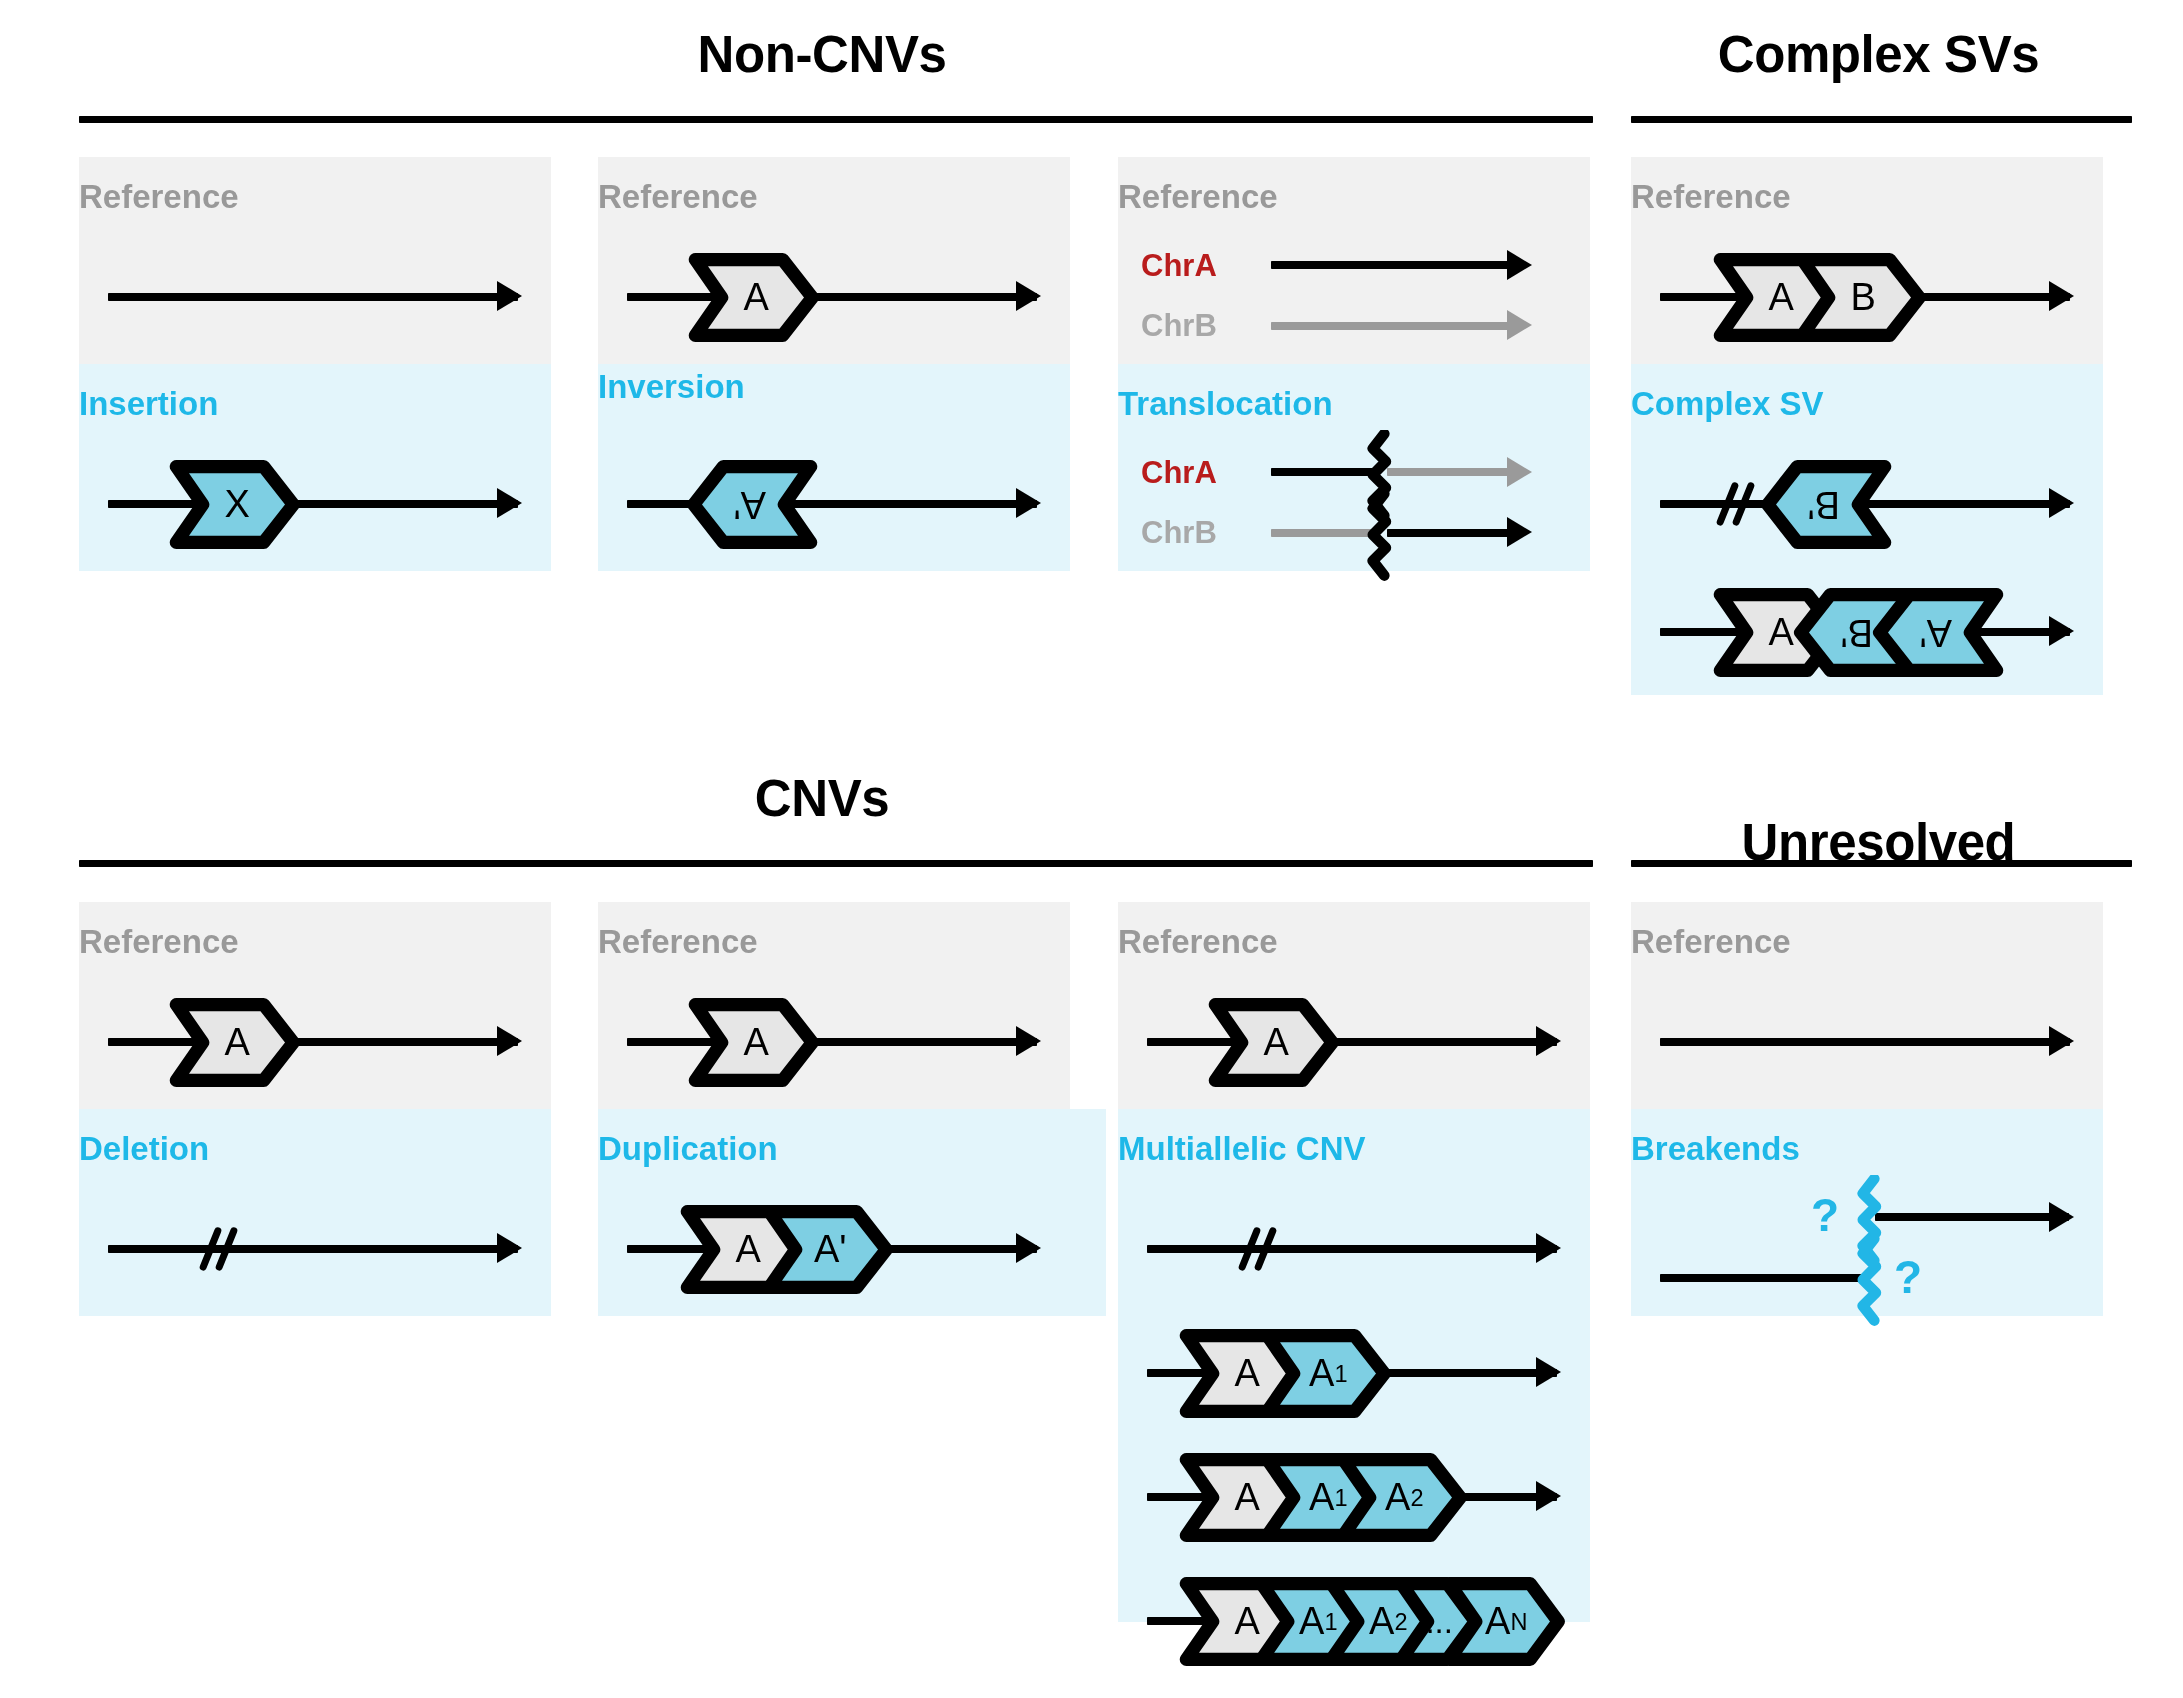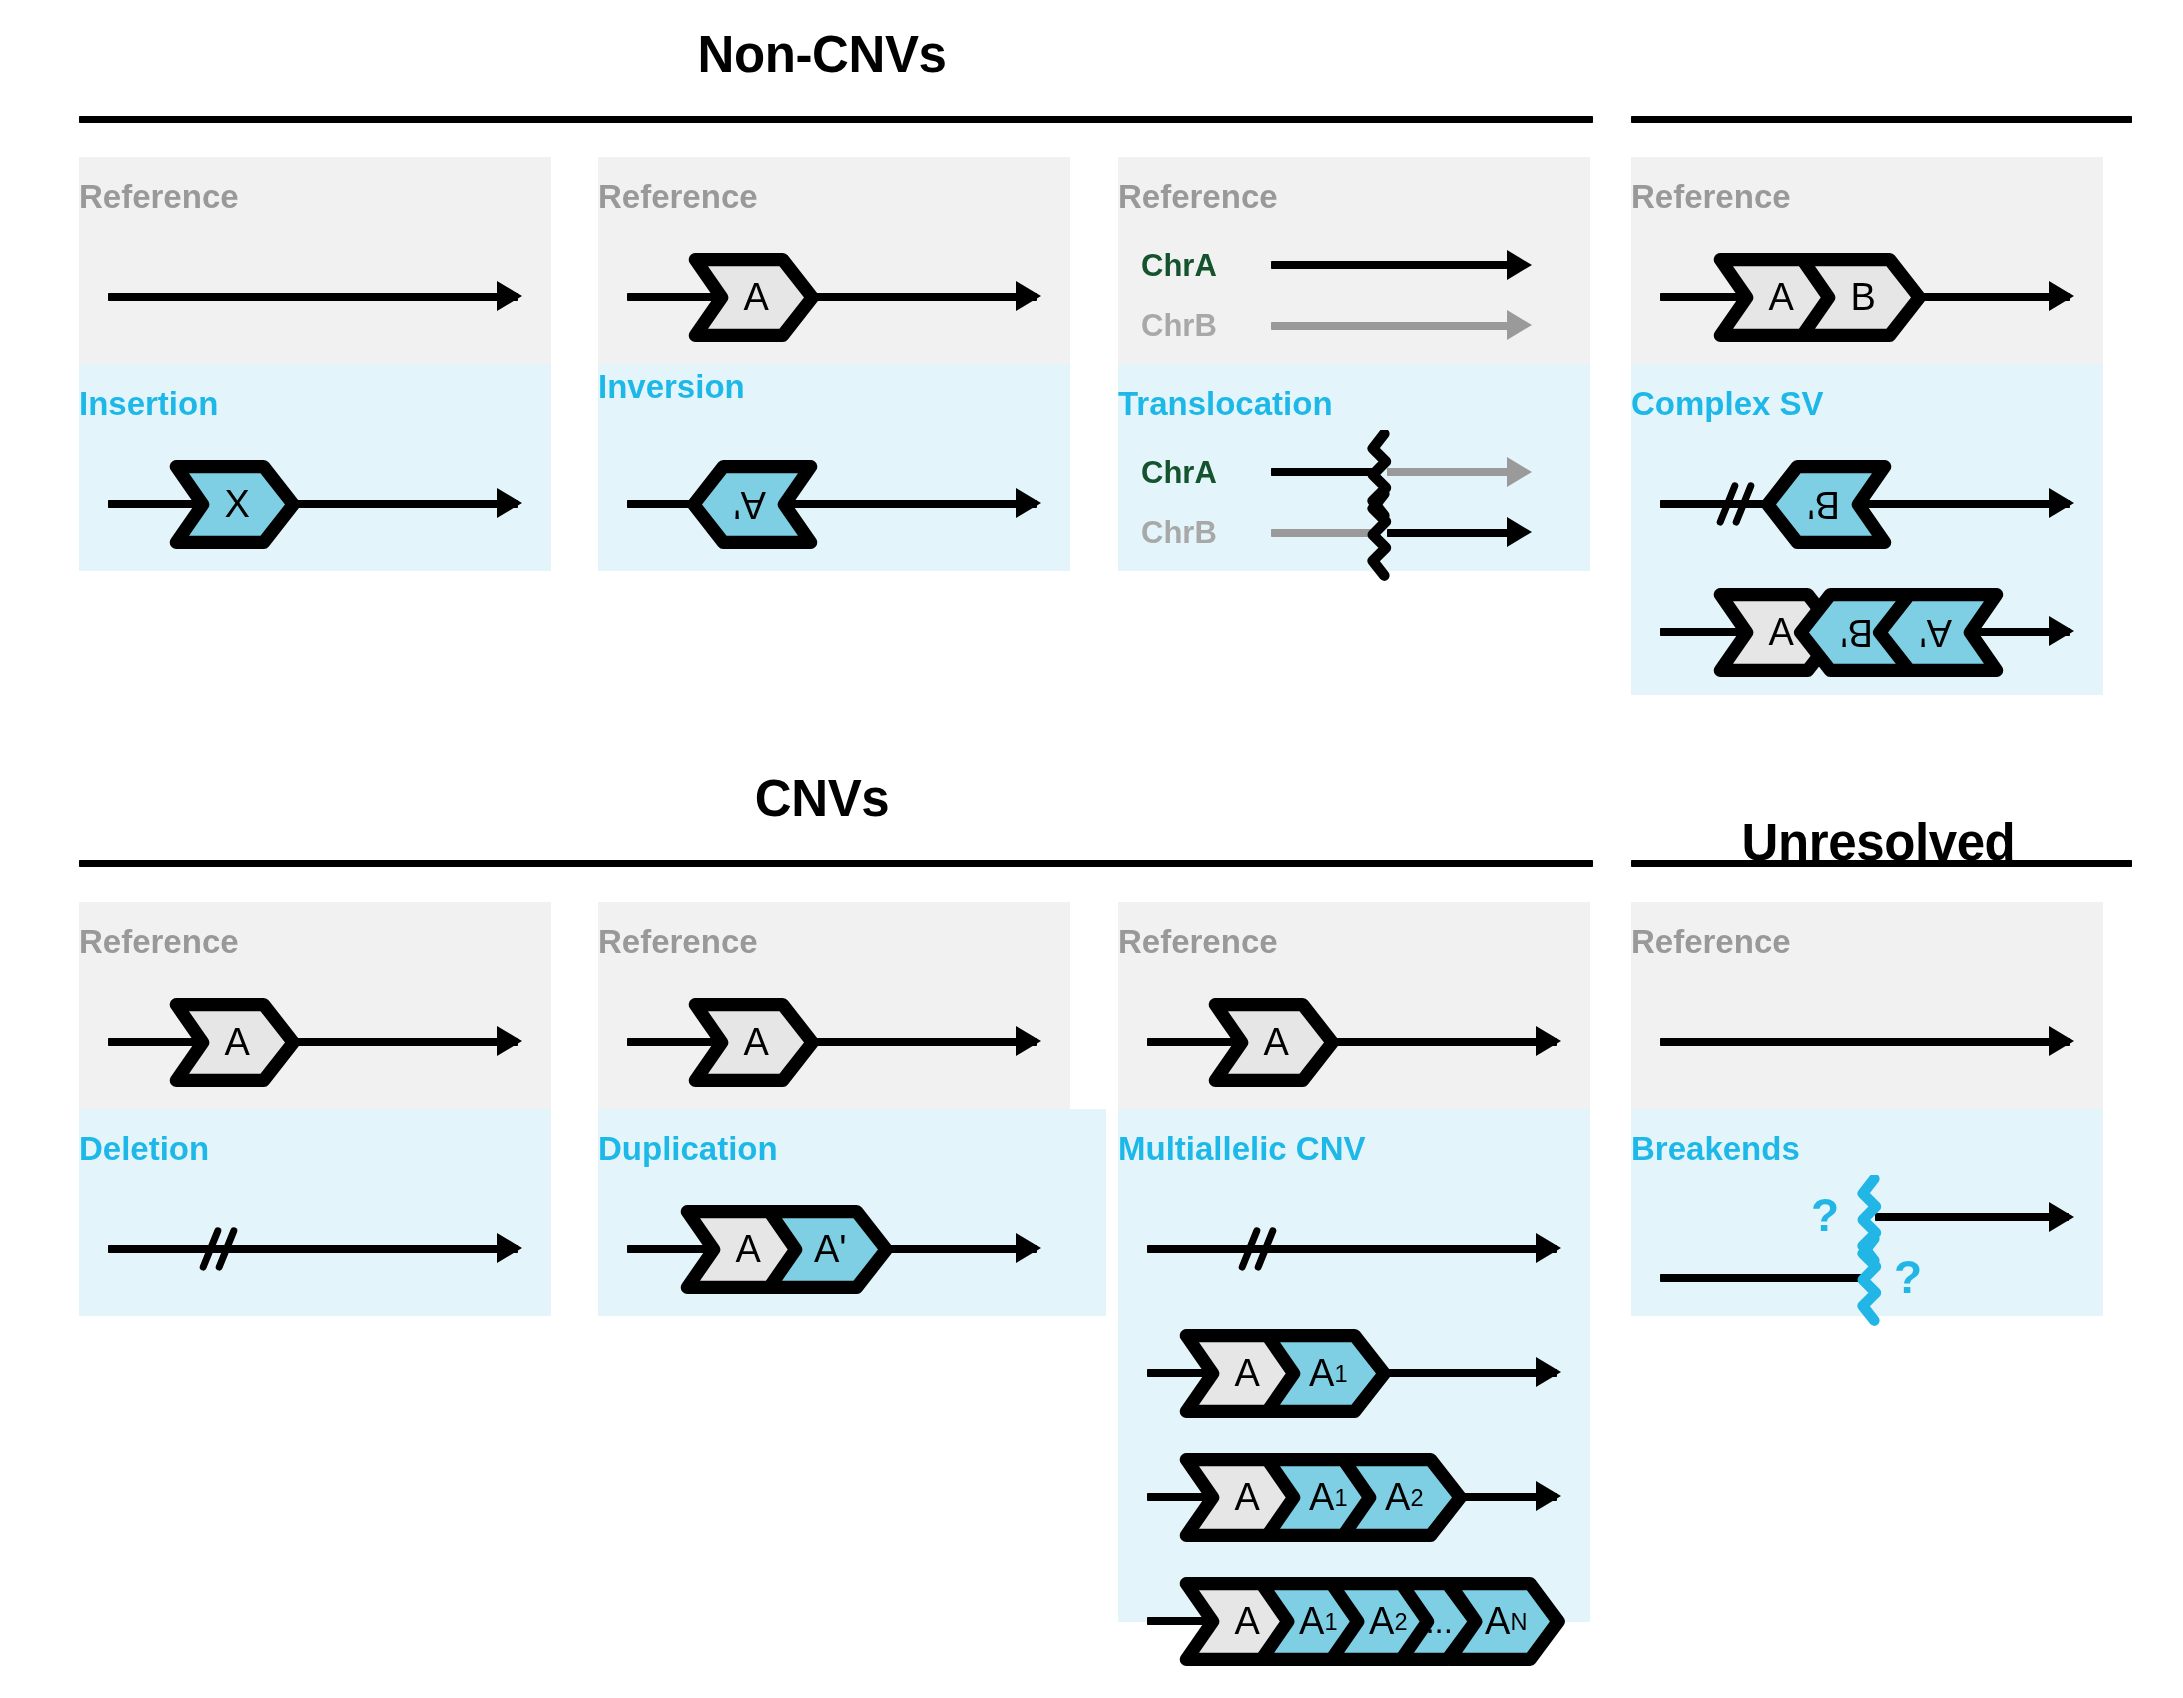--- a/index.html
+++ b/index.html
@@ -57,21 +57,21 @@
     border-top:15.7px solid transparent;
     border-bottom:15.7px solid transparent;
     border-left:25px solid #000;
   }
   .arrowhead.gray { border-left-color:#9a9a9a; }
 
   .chr-label {
     position:absolute;
     font-weight:bold;
     font-size:31px;
-    color:#14532d;
+    color:#b91c1c;
     white-space:nowrap;
   }
   .chr-label.gray { color:#a8a8a8; }
   .chev-wrap { position:absolute; }
   .chev-svg { position:absolute; left:0; top:0; overflow:visible; }
   .chev-text {
     position:absolute;
     left:0; top:0;
     width:100%; height:100%;
     display:flex; align-items:center; justify-content:center;
@@ -104,20 +104,21 @@
   }
 </style>
 </head>
 <body>
 
 <div class="canvas">
 
   <div class="sec-title" style="left:50px; top:25px; width:1544px;">Non-CNVs</div>
   <div class="sec-rule" style="left:79px; top:116px; width:1514px;"></div>
 
+  <div class="sec-title" style="left:1622px; top:25px; width:513px;">Complex SVs</div>
   <div class="sec-rule" style="left:1631px; top:116px; width:501px;"></div>
 
   <div class="sec-title" style="left:50px; top:769px; width:1544px;">CNVs</div>
   <div class="sec-rule" style="left:79px; top:860px; width:1514px;"></div>
 
   <div class="sec-title" style="left:1622px; top:777px; width:513px;margin-top:36px;">Unresolved</div>
   <div class="sec-rule" style="left:1631px; top:860px; width:501px;"></div>
 
   <div class="panel" style="left:79px; top:157px; width:472px; height:414px;">
     <div class="band-ref" style="left:0; top:0; width:472px; height:207px;">

